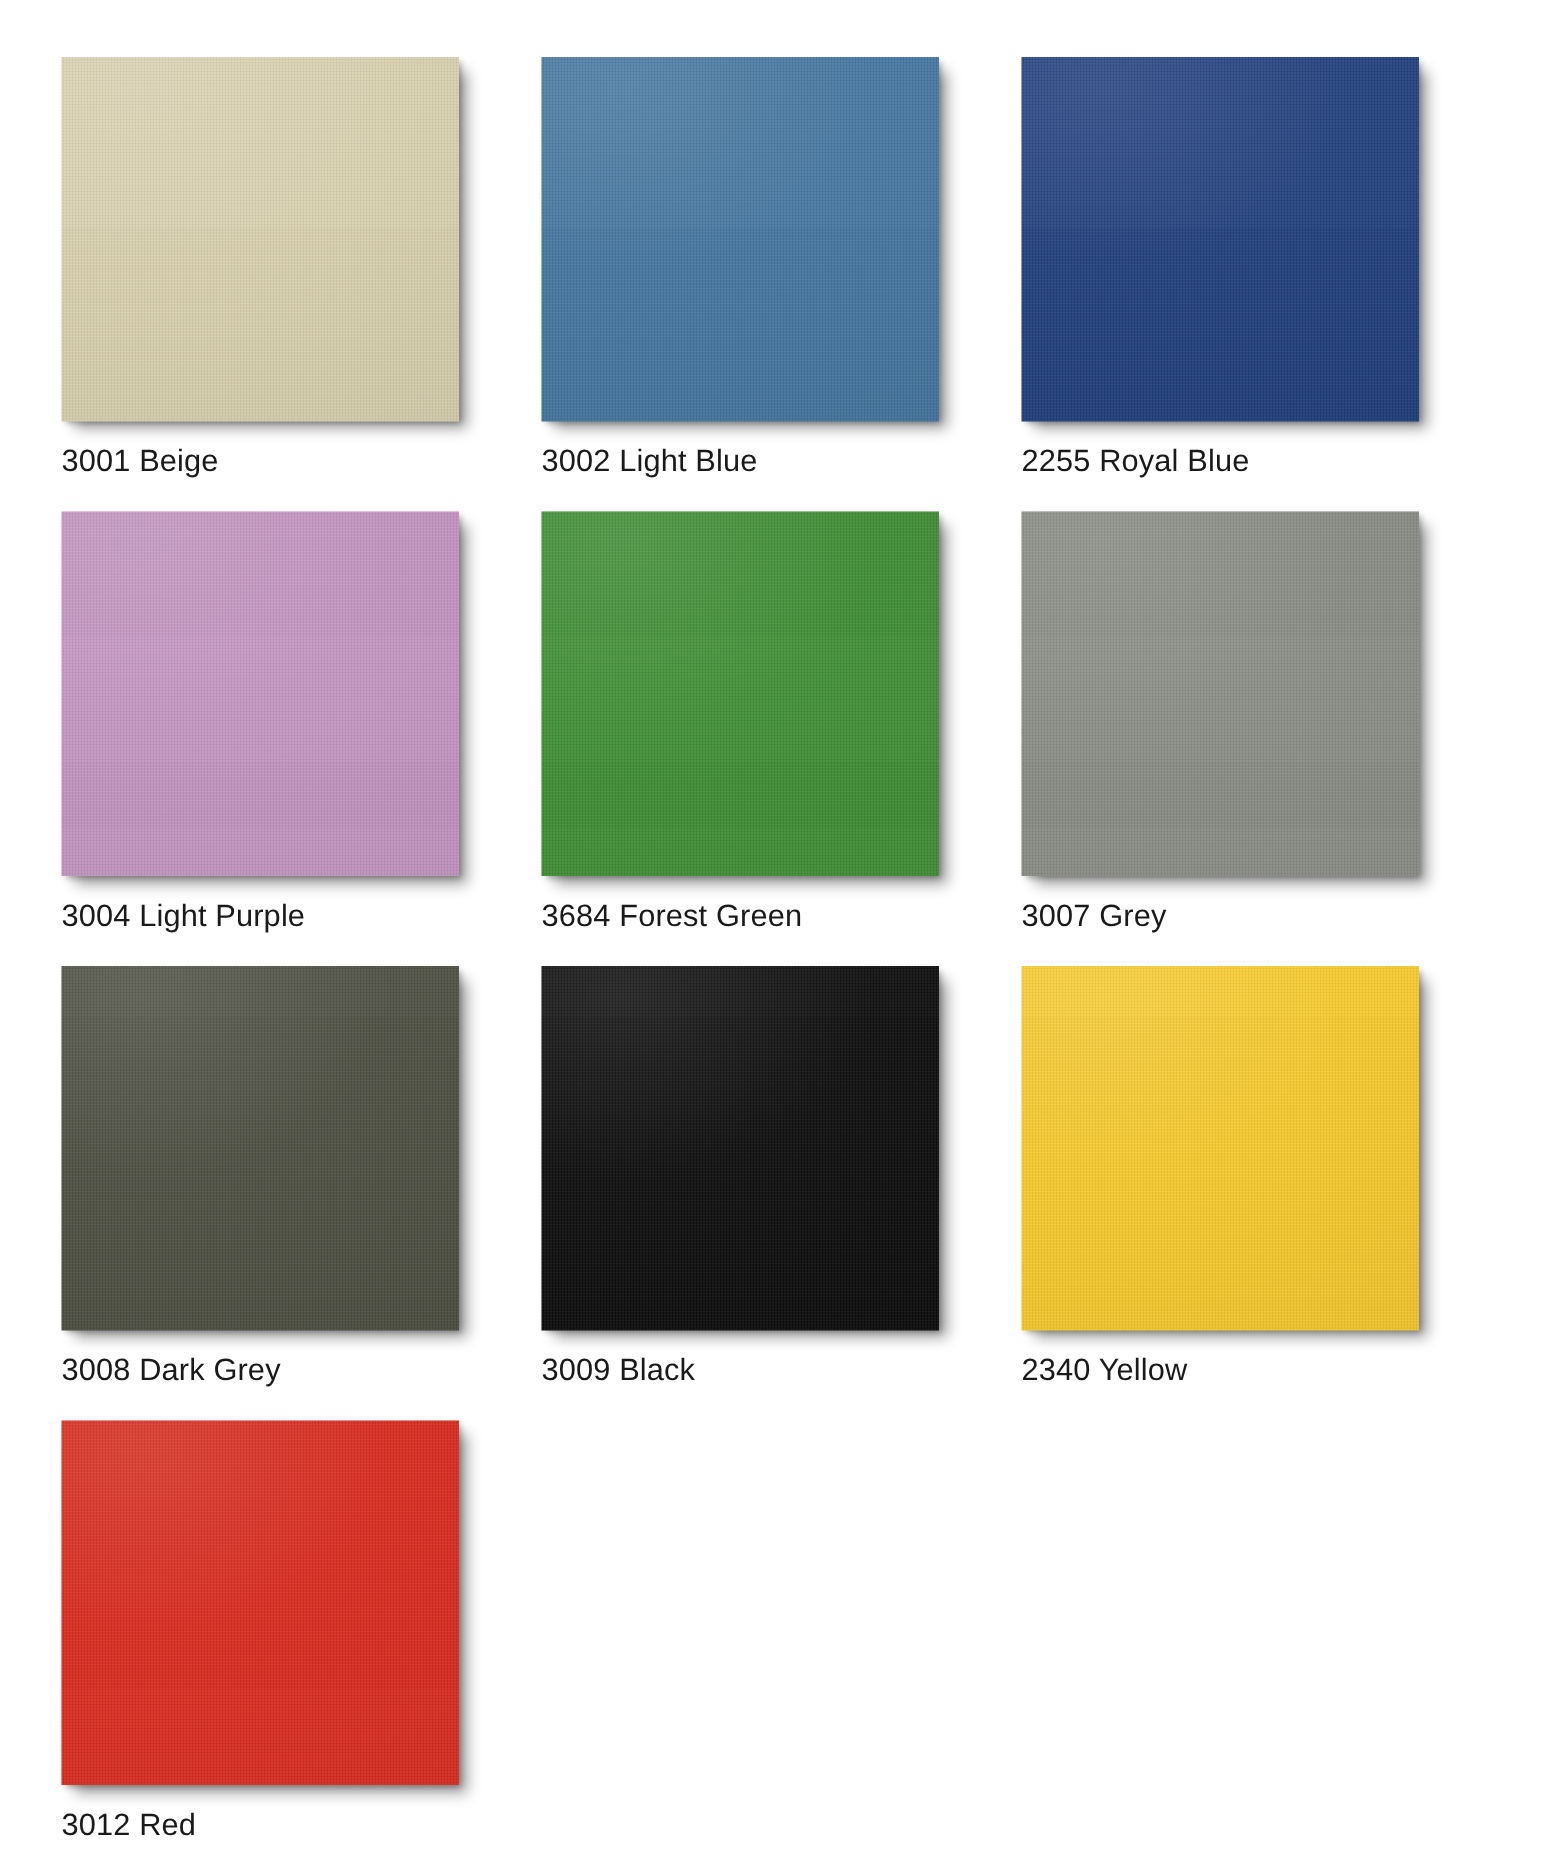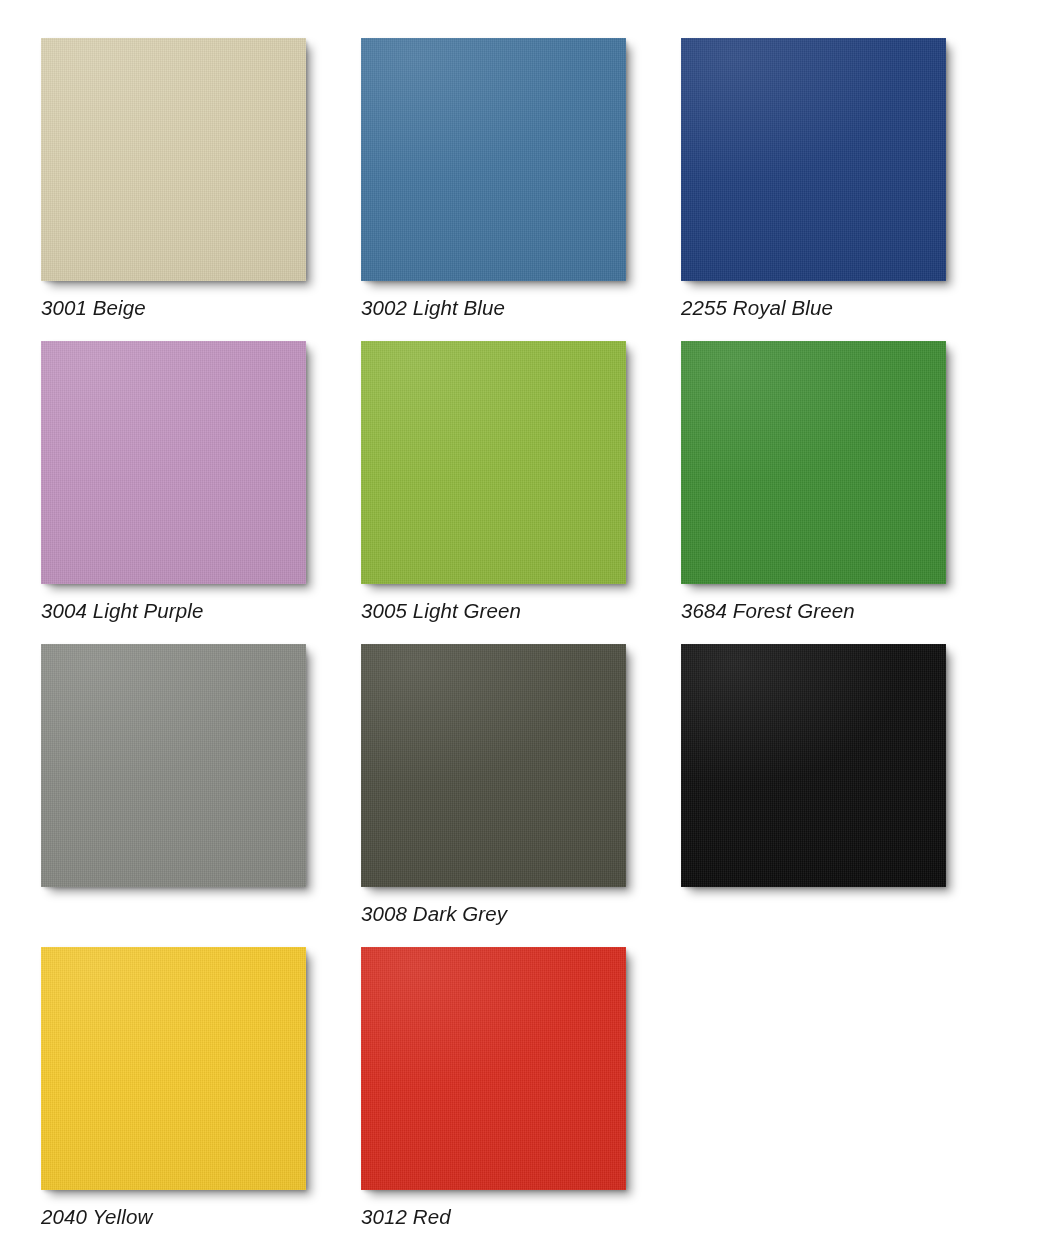--- a/index.html
+++ b/index.html
@@ -20,21 +20,20 @@
     box-sizing: border-box;
     width: 1042px;
     height: 1250px;
     padding: 38px 0 0 0;
     display: grid;
     grid-template-columns: repeat(3, 320px);
     grid-template-rows: repeat(4, 303px);
     justify-content: center;
     column-gap: 0px;
     row-gap: 0px;
-    font-style: italic;
   }
 
   .swatch-cell {
     position: relative;
     width: 320px;
   }
 
   
   .swatch-chip {
     position: relative;
@@ -101,38 +100,36 @@
     </div>
     <div class="swatch-cell">
       <div class="swatch-chip" style="background: rgb(30, 61, 123);"></div>
       <div class="swatch-label">2255 Royal Blue</div>
     </div>
     <div class="swatch-cell">
       <div class="swatch-chip" style="background: rgb(193, 147, 191);"></div>
       <div class="swatch-label">3004 Light Purple</div>
     </div>
     <div class="swatch-cell">
-      <div class="swatch-chip" style="background: rgb(143, 184, 60);"></div>
-      <div class="swatch-label">3005 Light Green</div>
-    </div>
-    <div class="swatch-cell">
       <div class="swatch-chip" style="background: rgb(61, 140, 50);"></div>
       <div class="swatch-label">3684 Forest Green</div>
     </div>
     <div class="swatch-cell">
       <div class="swatch-chip" style="background: rgb(136, 138, 132);"></div>
+      <div class="swatch-label">3007 Grey</div>
     </div>
     <div class="swatch-cell">
       <div class="swatch-chip" style="background: rgb(76, 77, 64);"></div>
       <div class="swatch-label">3008 Dark Grey</div>
     </div>
     <div class="swatch-cell">
       <div class="swatch-chip" style="background: rgb(10, 10, 10);"></div>
+      <div class="swatch-label">3009 Black</div>
     </div>
     <div class="swatch-cell">
       <div class="swatch-chip" style="background: rgb(245, 201, 43);"></div>
-      <div class="swatch-label">2040 Yellow</div>
+      <div class="swatch-label">2340 Yellow</div>
     </div>
     <div class="swatch-cell">
       <div class="swatch-chip" style="background: rgb(216, 41, 28);"></div>
       <div class="swatch-label">3012 Red</div>
     </div>
   </div>
 
 </body></html>

